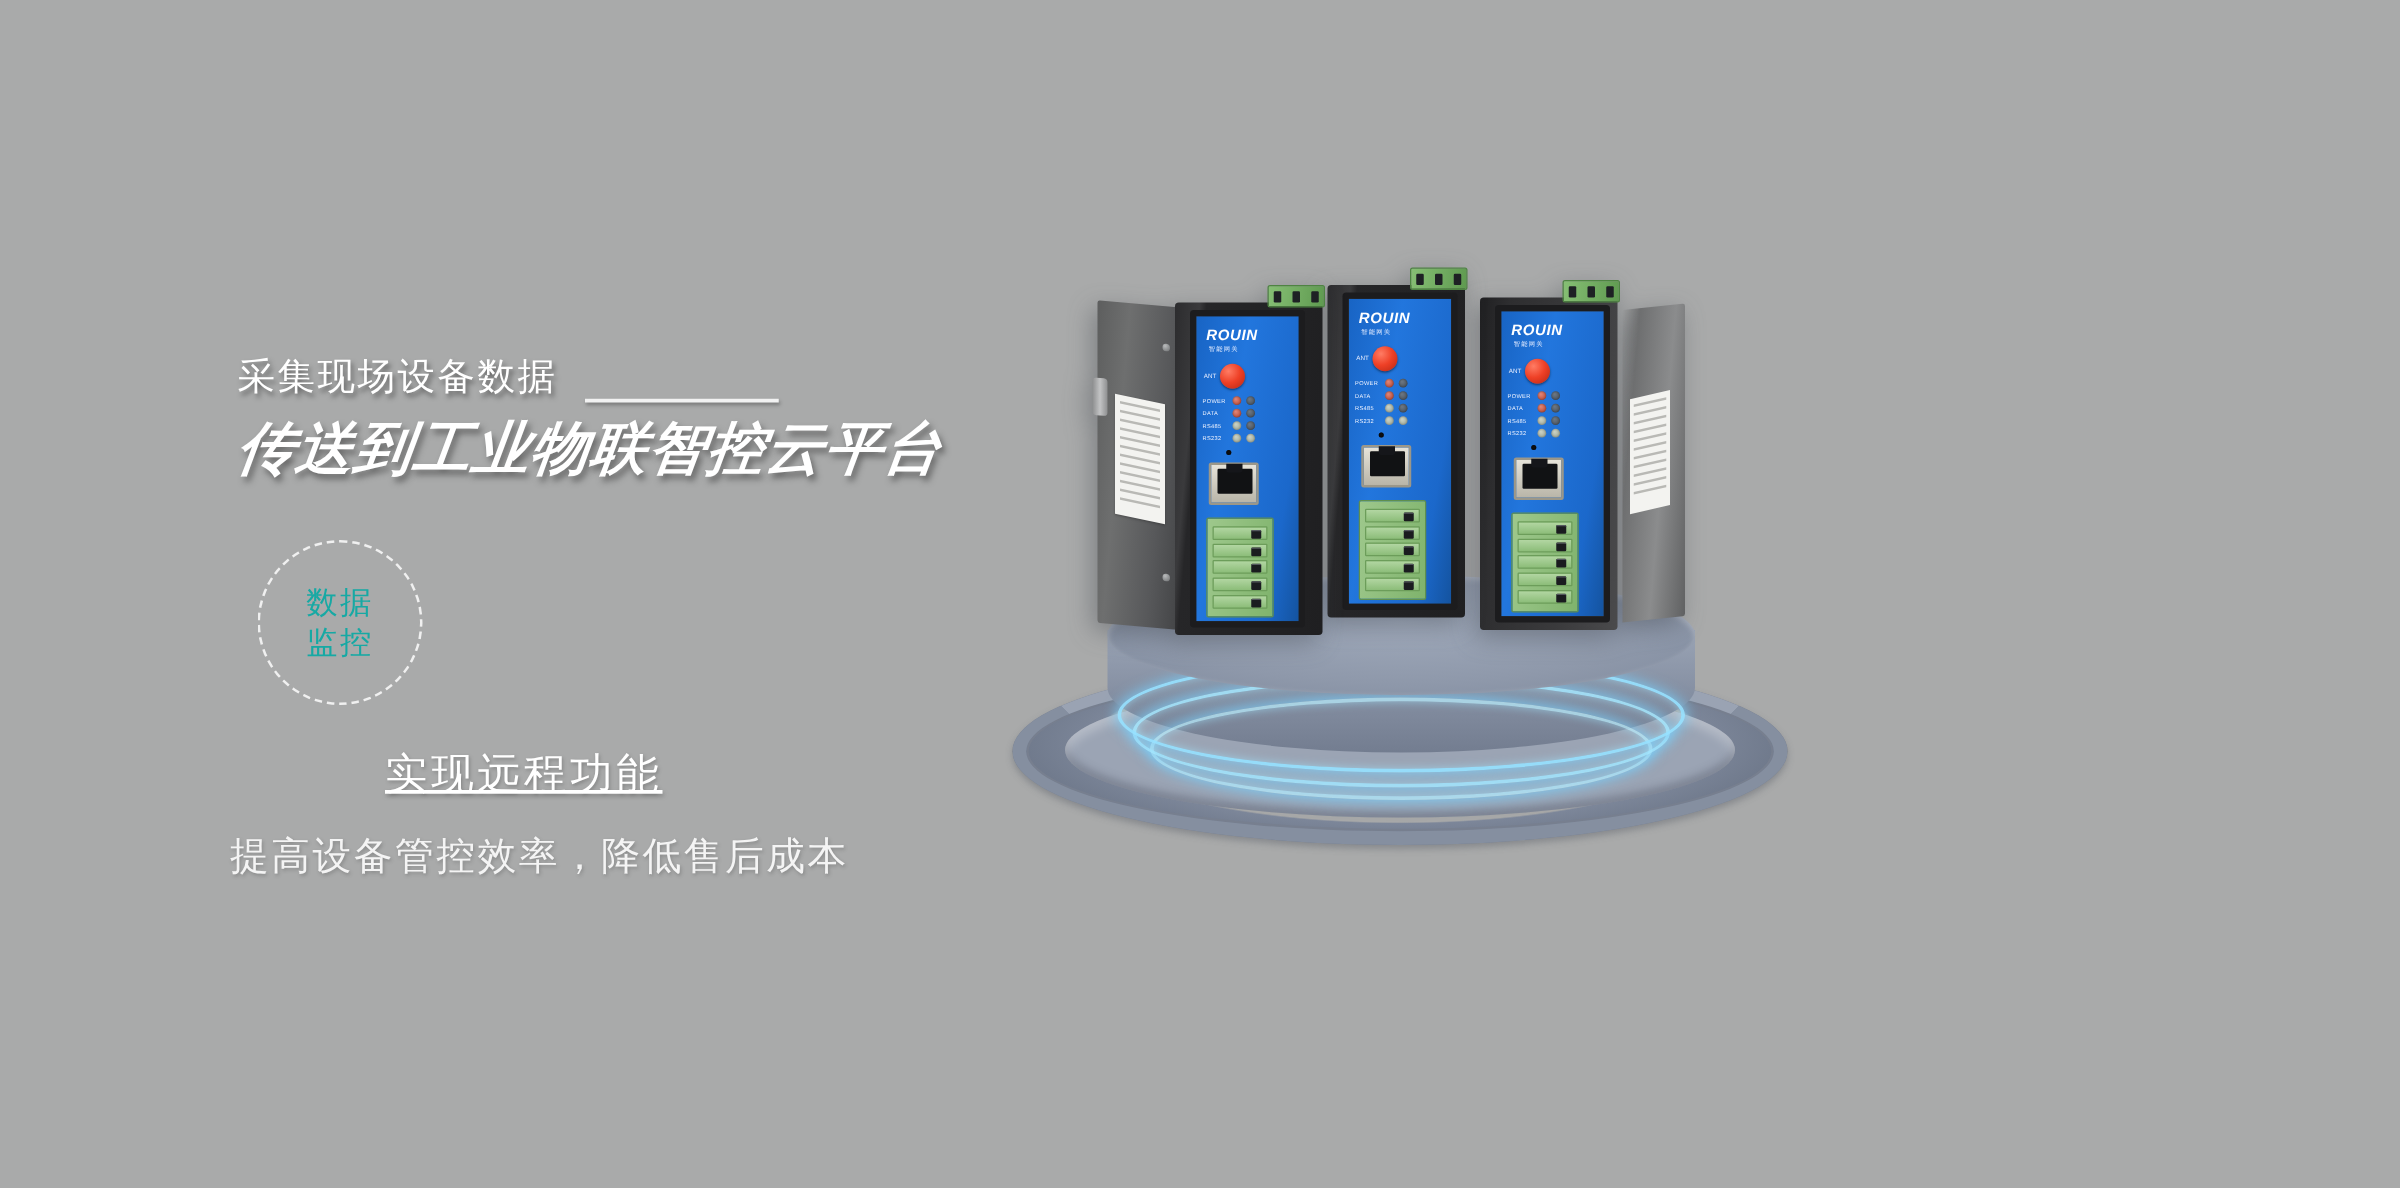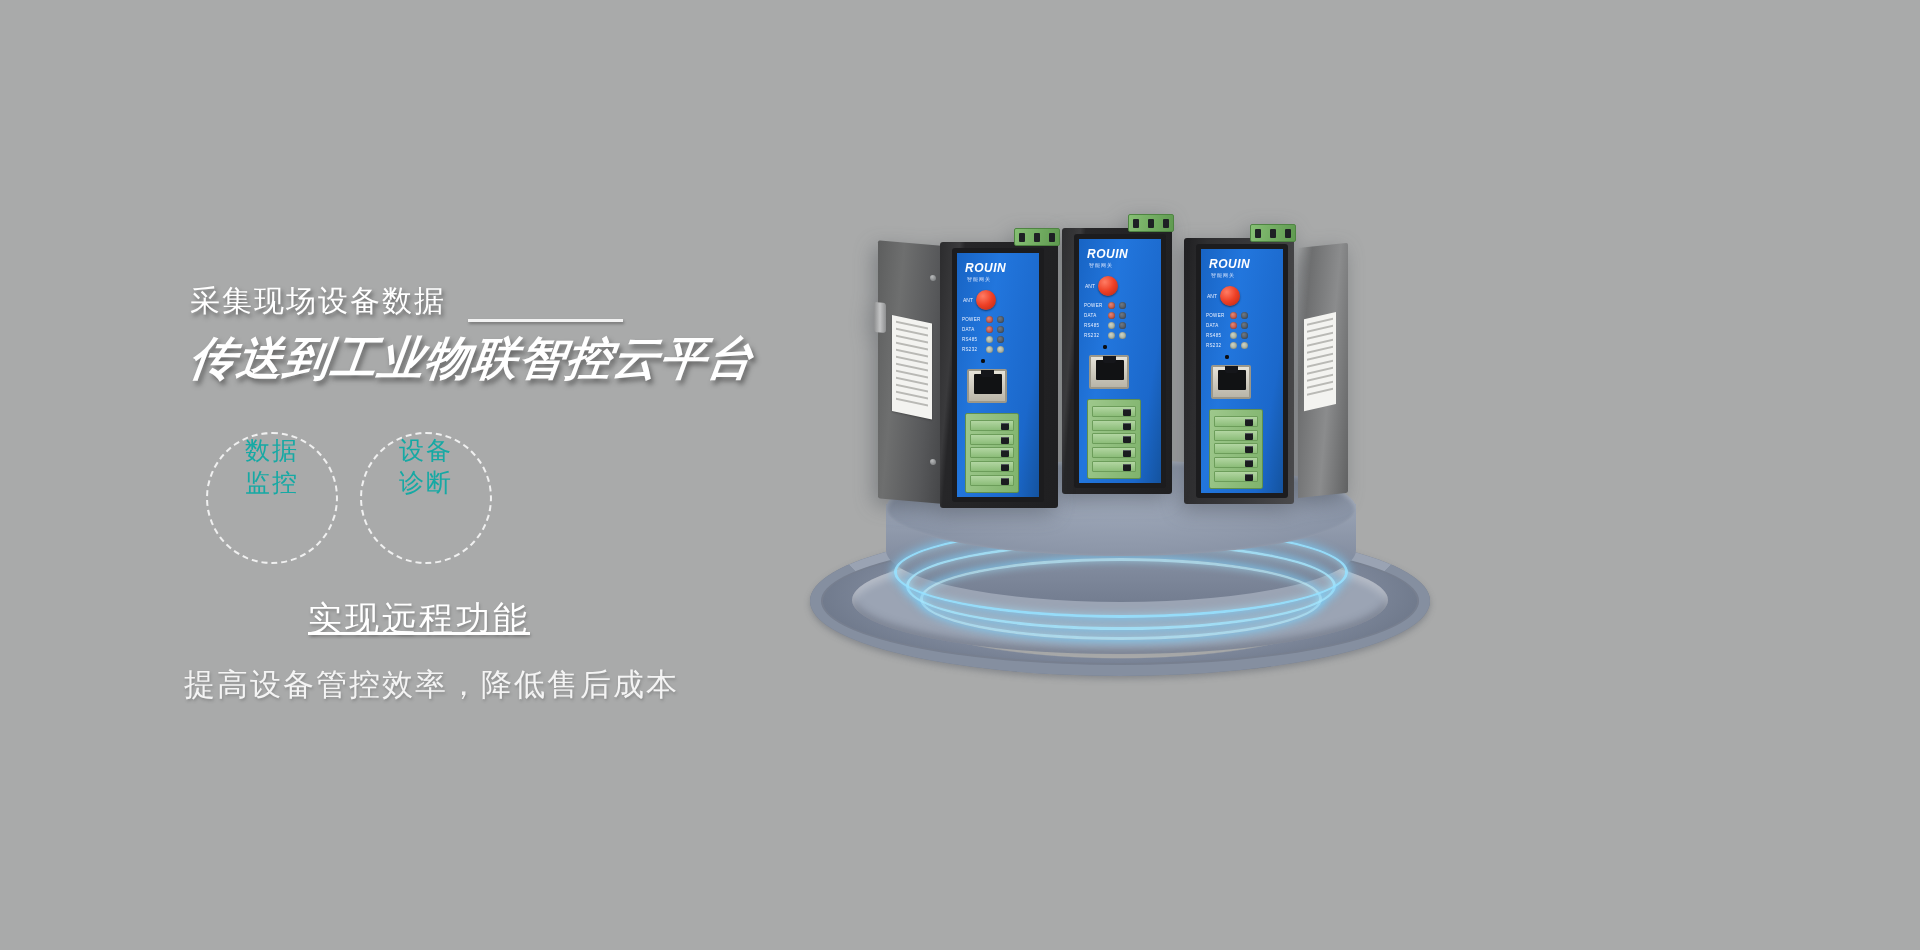--- a/index.html
+++ b/index.html
@@ -53,21 +53,21 @@
     margin-top:42px;
     margin-left:16px;
     display:flex;
     align-items:center;
   }
   .circle {
     width:132px; height:132px;
     border-radius:50%;
     border:2px dashed rgba(255,255,255,.82);
     display:flex; flex-direction:column;
-    align-items:center; 
+    align-items:center; justify-content:center;
     color:#16a9a4;
     font-size:25px; line-height:1.28;
     letter-spacing:2px;
     margin-right:22px;
     flex:none;
   }
   .circle span { display:block; }
 
   
   .sub-head {
@@ -317,24 +317,20 @@
       <div class="eyebrow-rule"></div>
     </div>
 
     <div class="headline">传送到工业物联智控云平台</div>
 
     <div class="circle-row">
       <div class="circle">
         <span>数据</span>
         <span>监控</span>
       </div>
-      <div class="circle">
-        <span>设备</span>
-        <span>诊断</span>
-      </div>
     </div>
 
     <div class="sub-head">实现远程功能</div>
     <div class="sub-text">提高设备管控效率，降低售后成本</div>
   </div>
 
   <div class="scene">
 
     <div class="pedestal">
       <div class="disc-shadow"></div>

